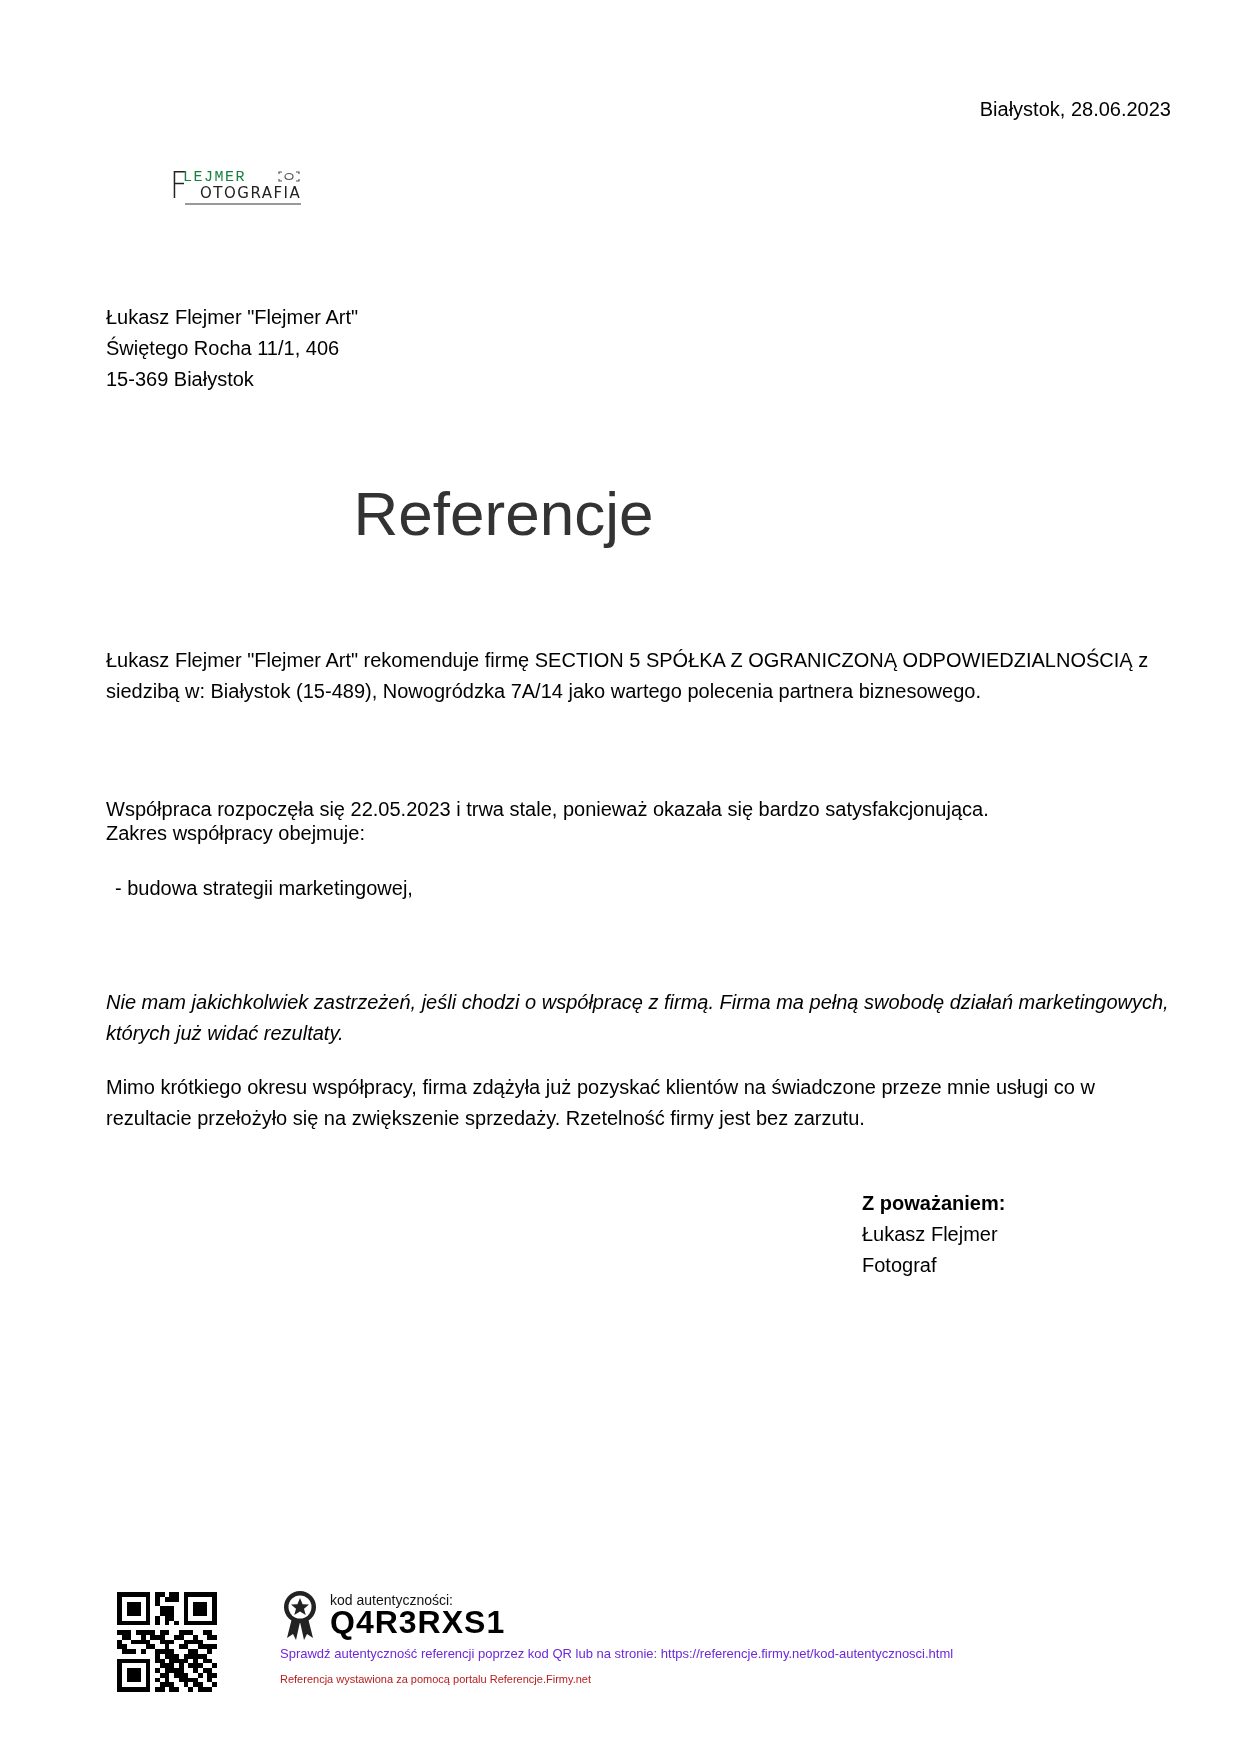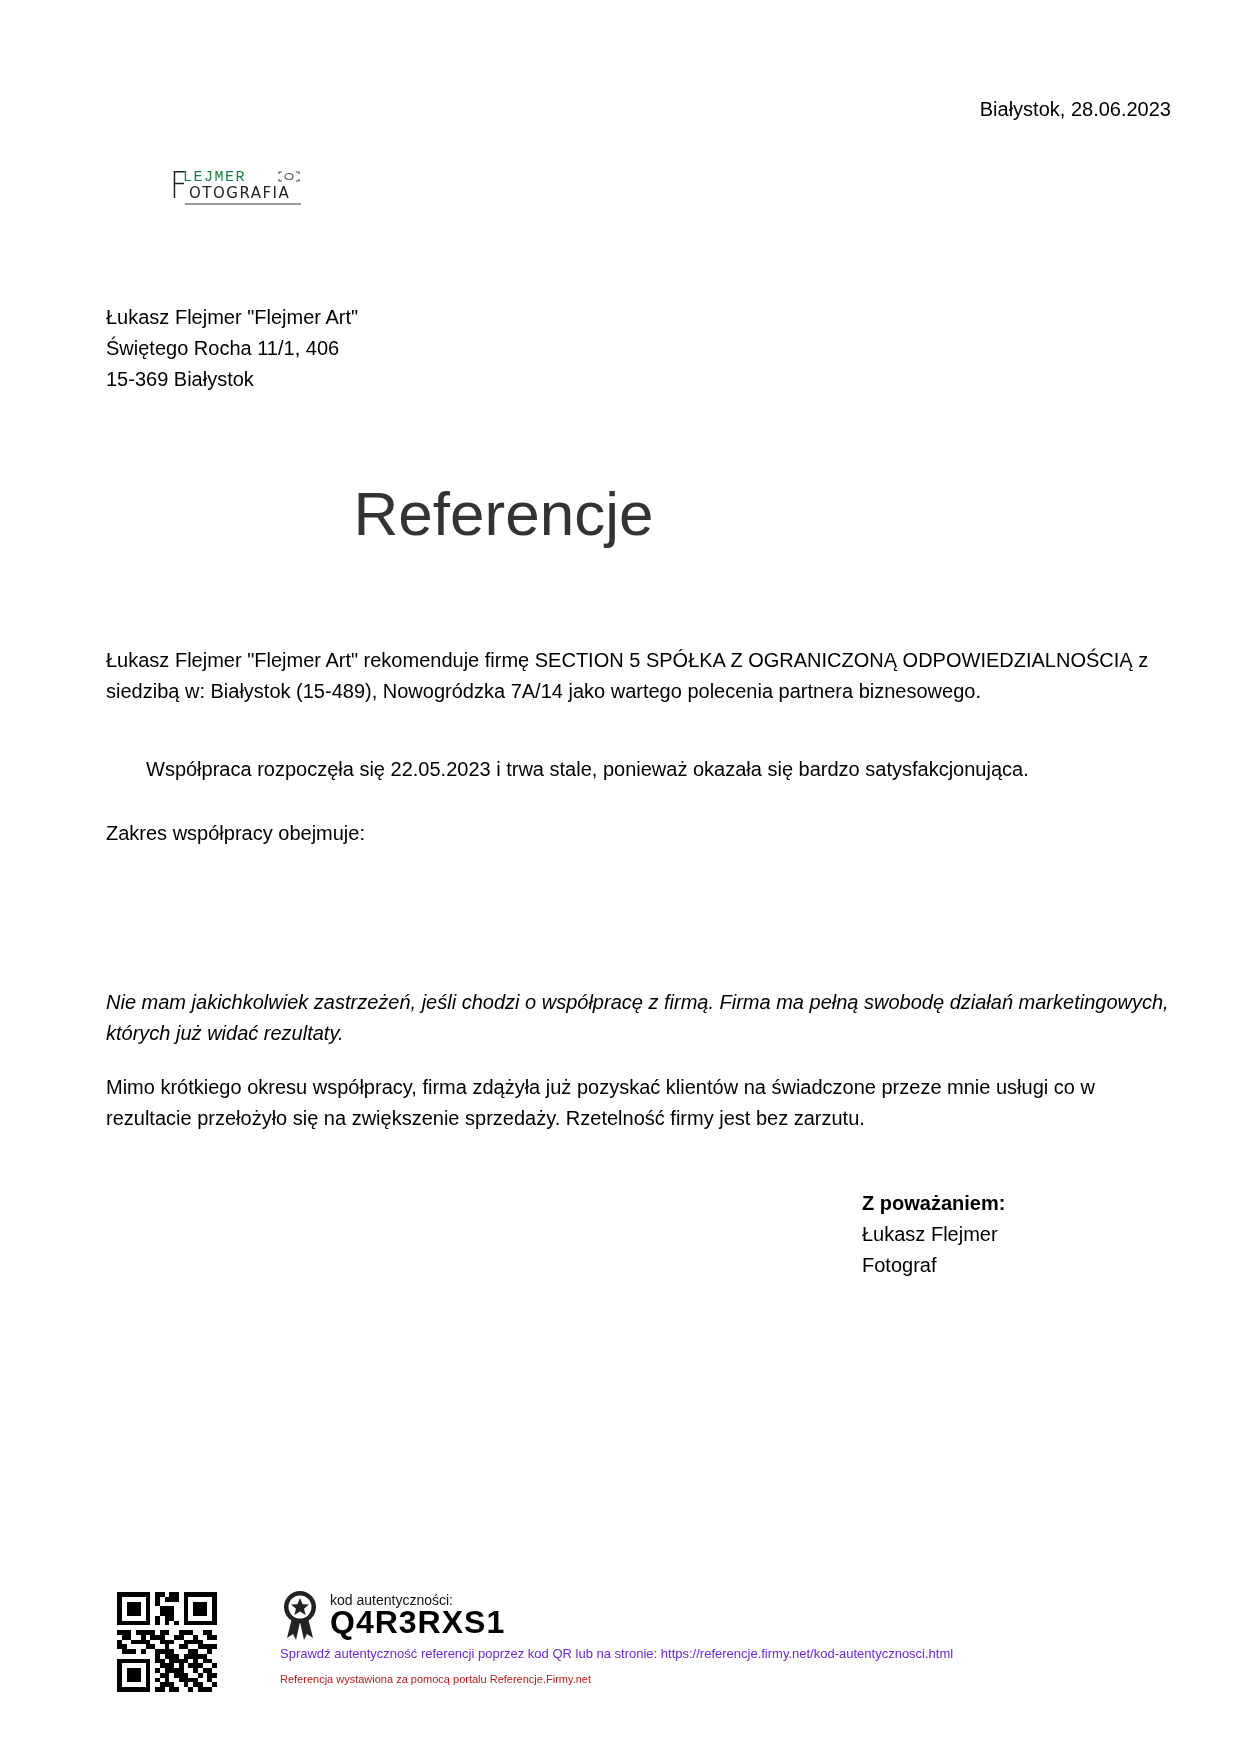--- a/index.html
+++ b/index.html
@@ -4,30 +4,30 @@
 <style>
   html, body { margin:0; padding:0; background:#fff; }
   body { width:1241px; height:1749px; position:relative; overflow:hidden;
          font-family:"Liberation Sans", sans-serif; color:#000; }
   .abs { position:absolute; }
   .logo { left:170px; top:165px; width:140px; height:40px; }
   .logo .bigF { position:absolute; left:0; top:2px; font-size:38px; line-height:36px; font-weight:300; color:#222;
                 font-family:"DejaVu Sans", sans-serif; transform:scaleX(0.8); transform-origin:left top; }
   .logo .l1 { position:absolute; left:13px; top:4px; font-size:15px; letter-spacing:1.5px; color:#15803d;
               font-family:Liberation Mono, monospace; }
-  .logo .l2 { position:absolute; left:19px; top:19px; font-size:15px; letter-spacing:1.5px; color:#222;
+  .logo .l2 { position:absolute; left:30px; top:19px; font-size:15px; letter-spacing:1.5px; color:#222;
               font-family:"DejaVu Sans", sans-serif; }
   .logo .underline { position:absolute; left:15px; top:38px; width:116px; height:2px; background:#999; }
   .logo .cam { position:absolute; left:108px; top:6px; width:22px; height:11px; }
   .date { right:70px; top:98px; font-size:20px; }
   .address { left:106px; top:302px; font-size:20px; line-height:31px; }
   .title { left:0; width:1007px; top:478px; text-align:center; font-size:62px; color:#333; }
   .body-text { left:106px; width:1080px; font-size:20px; line-height:31px; }
   .p1 { top:645px; }
-  .p2 { top:754px;margin-left:40px; }
+  .p2 { top:794px; }
   .p3 { top:818px; }
   .list { top:873px; left:115px; font-size:20px; line-height:30px; }
   .p4 { top:987px;font-style:italic; }
   .p5 { top:1072px; }
   .closing { left:862px; top:1188px; font-size:20px; line-height:31px; }
   .closing .bold { font-weight:bold; }
   .qr { left:117px; top:1592px; width:100px; height:100px; }
   .badge { left:283px; top:1590px; width:34px; height:52px; }
   .auth-label { left:330px; top:1592px; font-size:14px; color:#111; }
   .auth-code { left:330px; top:1604px; font-size:32px; font-weight:bold; letter-spacing:1px; }
@@ -56,20 +56,21 @@
   <div>15-369 Białystok</div>
 </div>
 
 <div class="abs title">Referencje</div>
 
 <div class="abs body-text p1">Łukasz Flejmer "Flejmer Art" rekomenduje firmę SECTION 5 SPÓŁKA Z OGRANICZONĄ ODPOWIEDZIALNOŚCIĄ z siedzibą w: Białystok (15-489), Nowogródzka 7A/14 jako wartego polecenia partnera biznesowego.</div>
 <div class="abs body-text p2">Współpraca rozpoczęła się 22.05.2023 i trwa stale, ponieważ okazała się bardzo satysfakcjonująca.</div>
 <div class="abs body-text p3">Zakres współpracy obejmuje:</div>
 
 <div class="abs list">
+  <div>- budowa strategii marketingowej,</div>
 </div>
 
 <div class="abs body-text p4">Nie mam jakichkolwiek zastrzeżeń, jeśli chodzi o współpracę z firmą. Firma ma pełną swobodę działań marketingowych, których już widać rezultaty.</div>
 <div class="abs body-text p5">Mimo krótkiego okresu współpracy, firma zdążyła już pozyskać klientów na świadczone przeze mnie usługi co w rezultacie przełożyło się na zwiększenie sprzedaży. Rzetelność firmy jest bez zarzutu.</div>
 
 <div class="abs closing">
   <div class="bold">Z poważaniem:</div>
   <div>Łukasz Flejmer</div>
   <div>Fotograf</div>
 </div>

